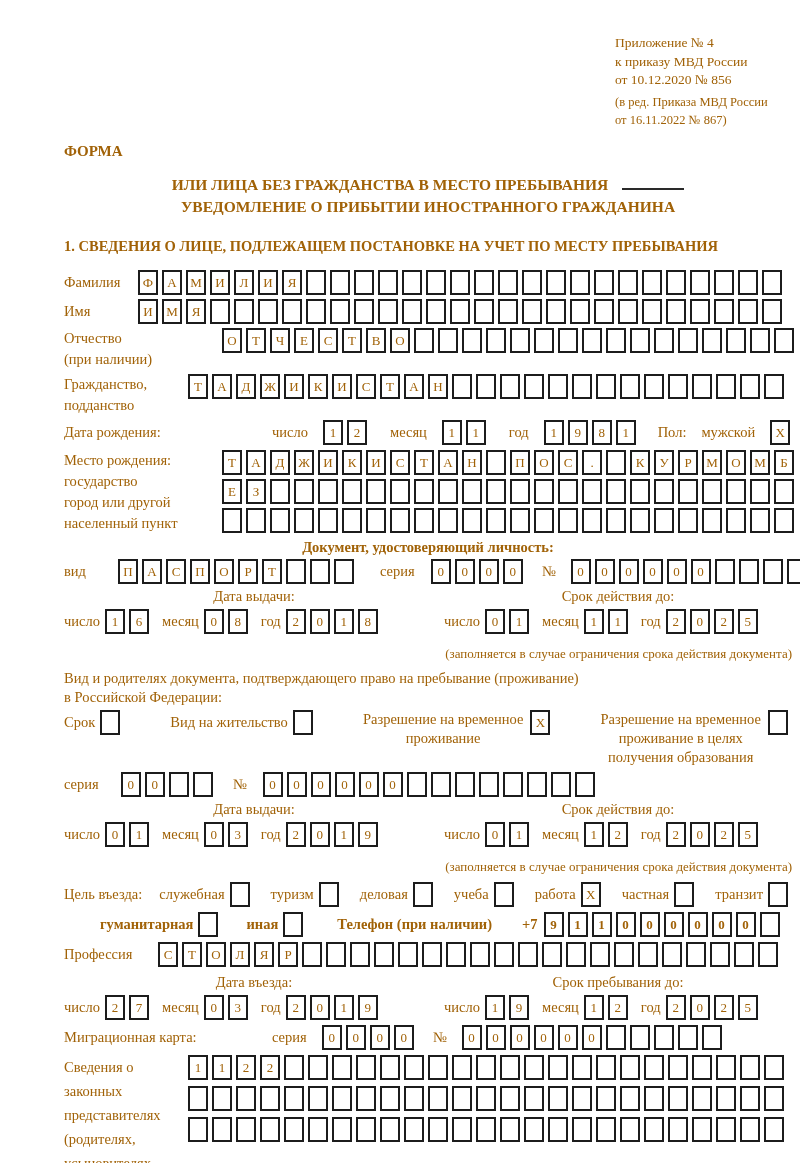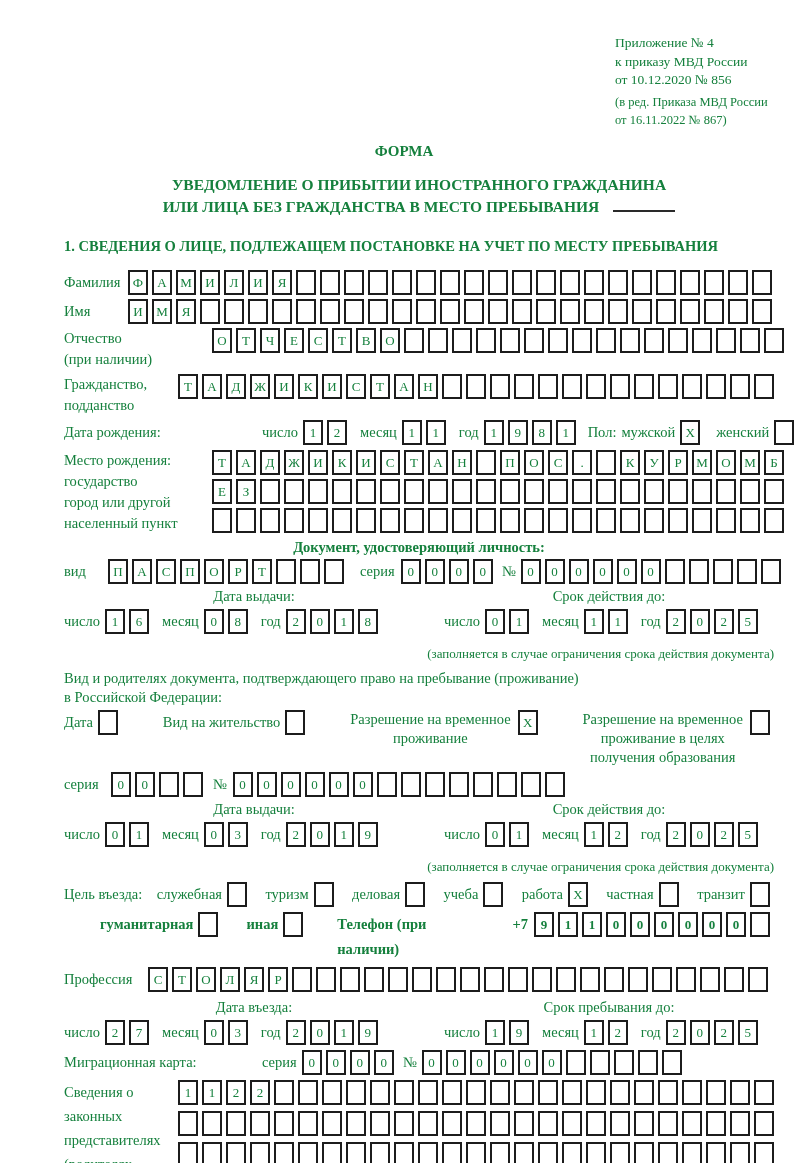--- a/index.html
+++ b/index.html
@@ -1,29 +1,29 @@
 <!DOCTYPE html>
 <html><head>
 <meta charset="utf-8">
 <style>
   html,body{margin:0;padding:0;background:#fff;}
   .page{
     width:800px;height:1163px;box-sizing:border-box;
-    padding:34px 26px 0 64px;background:#ffffff;color:#15803d;
+    padding:34px 8px 0 64px;background:#ffffff;color:#a16207;
     font-family:"Liberation Serif","DejaVu Serif",serif;
     font-size:14.5px;line-height:19px;overflow:hidden;position:relative;
   }
   .annex{margin-left:551px;font-size:13.5px;line-height:18.5px;}
   .annex .small{font-size:12.5px;}
   .annex .gap{margin-top:3px;}
-  .forma{text-align:center;padding-right:30px;font-weight:bold;margin-top:12px;font-size:15px;}
+  .forma{text-align:left;padding-right:30px;font-weight:bold;margin-top:12px;font-size:15px;}
   .title{text-align:center;font-weight:bold;font-size:15.5px;line-height:22px;margin-top:13px;}
   .blank-underline{display:inline-block;width:62px;border-bottom:2px solid #2a2a2a;height:13px;margin-left:14px;}
   .sect{font-weight:bold;margin-top:19px;font-size:14.5px;}
-  .row{display:flex;align-items:flex-start;margin-top:4px;}
+  .row{display:flex;align-items:flex-start;margin-top:4px;gap:10px;}
   .lbl{flex:none;line-height:25px;}
   .lbl2{flex:none;line-height:21px;}
   .w64{width:64px;}.w84{width:84px;}.w114{width:114px;}.w148{width:148px;}.w168{width:168px;}
   .boxes{display:flex;flex:none;}
   .box{
     flex:none;width:16px;height:21px;border:2px solid #1c1c1c;margin-right:4px;
     text-align:center;font-size:13px;line-height:21px;display:inline-block;
   }
   .brow{margin-bottom:4px;display:flex;}
   .dl{line-height:25px;margin-right:5px;}
@@ -53,22 +53,22 @@
     <div>Приложение № 4</div>
     <div>к приказу МВД России</div>
     <div>от 10.12.2020 № 856</div>
     <div class="small gap">(в ред. Приказа МВД России</div>
     <div class="small">от 16.11.2022 № 867)</div>
   </div>
 
   <div class="forma">ФОРМА</div>
 
   <div class="title">
+    <div><span>ИЛИ ЛИЦА БЕЗ ГРАЖДАНСТВА В МЕСТО ПРЕБЫВАНИЯ</span><span class="blank-underline"></span></div>
     <div>УВЕДОМЛЕНИЕ О ПРИБЫТИИ ИНОСТРАННОГО ГРАЖДАНИНА</div>
-    <div><span>ИЛИ ЛИЦА БЕЗ ГРАЖДАНСТВА В МЕСТО ПРЕБЫВАНИЯ</span><span class="blank-underline"></span></div>
   </div>
 
   <div class="sect">1. СВЕДЕНИЯ О ЛИЦЕ, ПОДЛЕЖАЩЕМ ПОСТАНОВКЕ НА УЧЕТ ПО МЕСТУ ПРЕБЫВАНИЯ</div>
 
   <div class="row" style="margin-top:14px;">
     <div class="lbl w64">Фамилия</div>
     <div class="boxes">
         <span class="box">Ф</span>
         <span class="box">А</span>
         <span class="box">М</span>
@@ -399,21 +399,21 @@
       </div>
     </div>
   </div>
   <div class="note-r">(заполняется в случае ограничения срока действия документа)</div>
 
   <div style="margin-top:7px;">Вид и родителях документа, подтверждающего право на пребывание (проживание)</div>
   <div>в Российской Федерации:</div>
 
   <div class="optrow">
     <div class="opt">
-      <span class="ol">Дата</span>
+      <span class="ol">Срок</span>
       <span class="box"></span>
     </div>
     <div class="opt">
       <span class="ol">Вид на жительство</span>
       <span class="box"></span>
     </div>
     <div class="opt">
       <div class="ml">
         <div>Разрешение на временное</div>
         <div>проживание</div>

